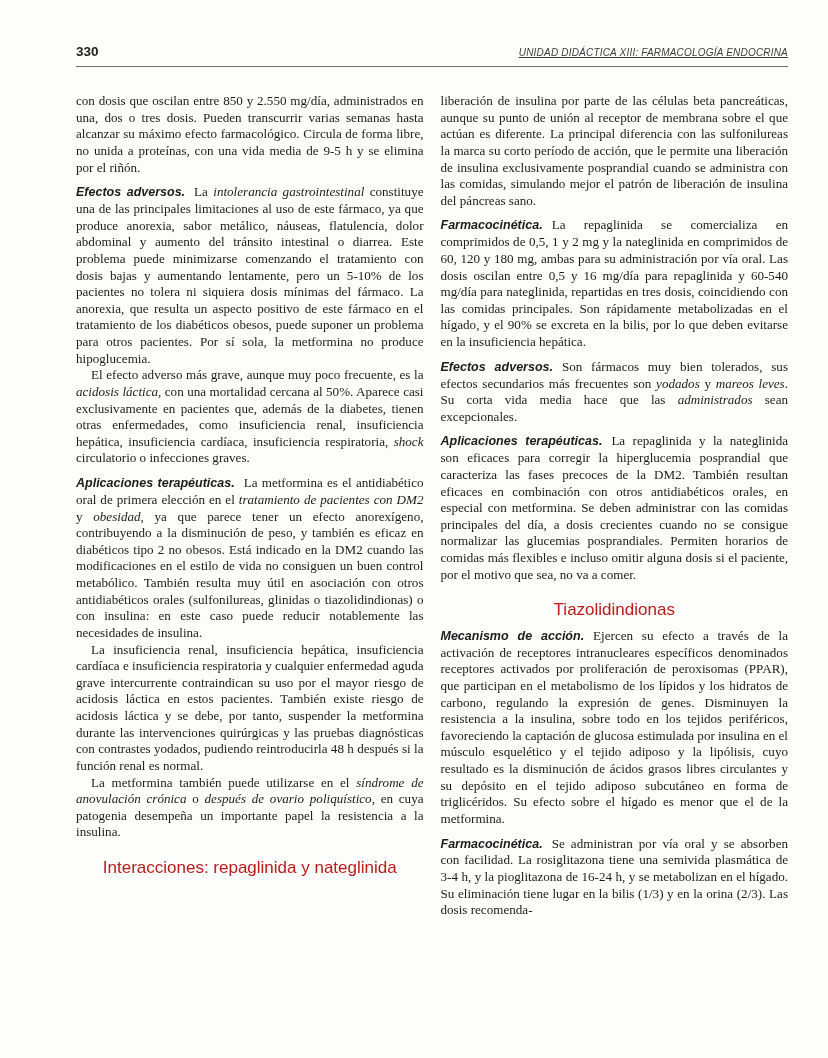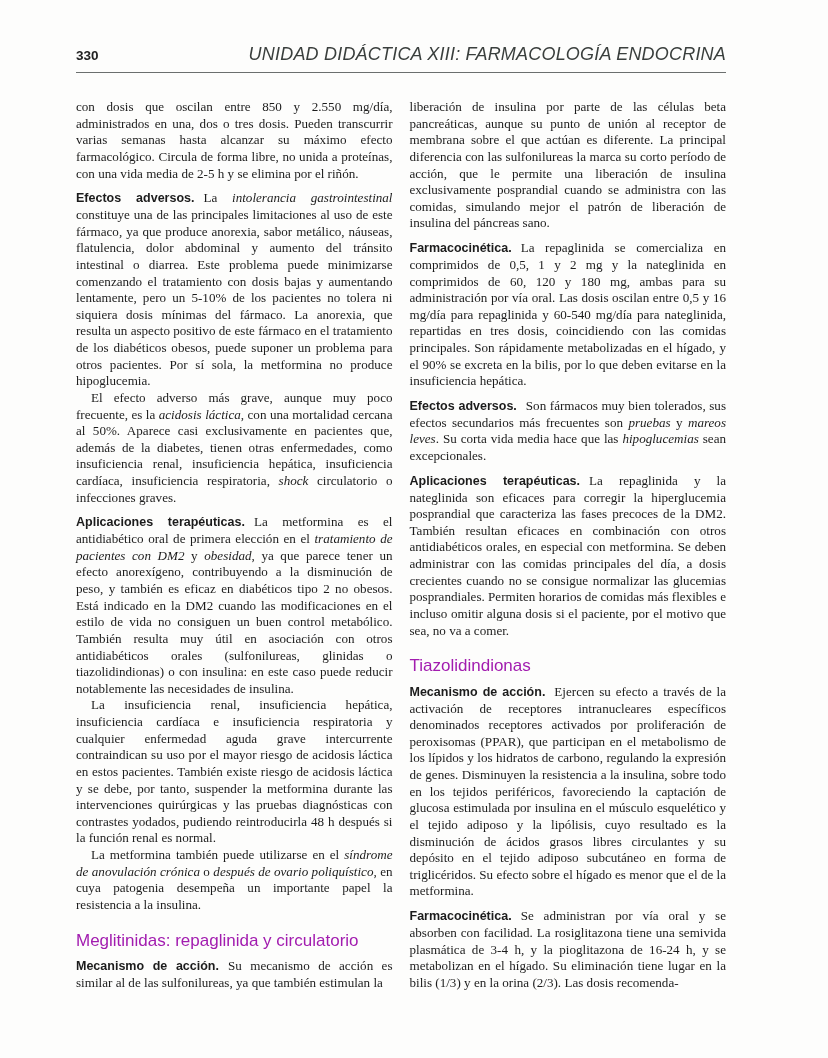--- a/index.html
+++ b/index.html
@@ -1,59 +1,58 @@
 <!DOCTYPE html>
 <html lang="es"><head>
 <meta charset="utf-8">
 <style>
   html,body{margin:0;padding:0;background:#ffffff;}
   body{width:828px;height:1058px;overflow:hidden;
        font-family:"Liberation Serif", serif;color:#1c1c1c;}
   .page{box-sizing:border-box;width:828px;height:1058px;
-        padding:44px 102px 36px 76px;background:#fdfdfc;}
+        padding:44px 40px 36px 76px;background:#fdfdfc;}
   .page-header{display:flex;justify-content:space-between;align-items:baseline;
         font-family:"Liberation Sans", sans-serif;}
   .page-number{font-weight:bold;font-size:13.5px;color:#222;}
-  .running-head{font-style:italic;font-size:18px;color:#3a3f3d;letter-spacing:0.2px;}
+  .running-head{font-style:italic;font-size:10px;color:#3a3f3d;letter-spacing:0.2px;text-decoration:underline;}
   .header-rule{border:none;border-top:1.6px solid #6b6f6e;margin:7px 0 26px 0;}
   .columns{display:flex;gap:17px;}
   .col{flex:1;min-width:0;font-size:13.1px;line-height:1.27;
        text-align:justify;hyphens:auto;-webkit-hyphens:auto;}
   p.para{margin:0;}
   p.para.labeled{margin-top:8px;}
   p.para.indent{text-indent:15px;}
   .run-label{font-family:"Liberation Sans", sans-serif;font-weight:bold;
-       font-size:12.5px;margin-right:9px;}
+       font-style:italic;font-size:12.5px;margin-right:9px;}
   em{font-style:italic;}
   h2.section-heading{font-family:"Liberation Sans", sans-serif;font-weight:500;
-       font-size:17px;color:#a21caf;margin:17px 0 8px 0;text-align:left;line-height:1.15;}
+       font-size:17px;color:#b91c1c;margin:17px 0 8px 0;text-align:center;line-height:1.15;}
 </style>
 </head>
 <body>
 
 <div class="page">
   <header class="page-header">
     <span class="page-number">330</span>
     <span class="running-head">UNIDAD DIDÁCTICA XIII: FARMACOLOGÍA ENDOCRINA</span>
   </header>
   <hr class="header-rule">
   <main class="columns">
     <section class="col" id="col-left">
-        <p class="para">con dosis que oscilan entre 850 y 2.550 mg/día, administrados en una, dos o tres dosis. Pueden transcurrir varias semanas hasta alcanzar su máximo efecto farmacológico. Circula de forma libre, no unida a proteínas, con una vida media de 2-5 h y se elimina por el riñón.</p>
+        <p class="para">con dosis que oscilan entre 850 y 2.550 mg/día, administrados en una, dos o tres dosis. Pueden transcurrir varias semanas hasta alcanzar su máximo efecto farmacológico. Circula de forma libre, no unida a proteínas, con una vida media de 9-5 h y se elimina por el riñón.</p>
         <p class="para labeled"><span class="run-label">Efectos adversos.</span>La <em>intolerancia gastrointestinal</em> constituye una de las principales limitaciones al uso de este fármaco, ya que produce anorexia, sabor metálico, náuseas, flatulencia, dolor abdominal y aumento del tránsito intestinal o diarrea. Este problema puede minimizarse comenzando el tratamiento con dosis bajas y aumentando lentamente, pero un 5-10% de los pacientes no tolera ni siquiera dosis mínimas del fármaco. La anorexia, que resulta un aspecto positivo de este fármaco en el tratamiento de los diabéticos obesos, puede suponer un problema para otros pacientes. Por sí sola, la metformina no produce hipoglucemia.</p>
         <p class="para indent">El efecto adverso más grave, aunque muy poco frecuente, es la <em>acidosis láctica</em>, con una mortalidad cercana al 50%. Aparece casi exclusivamente en pacientes que, además de la diabetes, tienen otras enfermedades, como insuficiencia renal, insuficiencia hepática, insuficiencia cardíaca, insuficiencia respiratoria, <em>shock</em> circulatorio o infecciones graves.</p>
         <p class="para labeled"><span class="run-label">Aplicaciones terapéuticas.</span>La metformina es el antidiabético oral de primera elección en el <em>tratamiento de pacientes con DM2</em> y <em>obesidad</em>, ya que parece tener un efecto anorexígeno, contribuyendo a la disminución de peso, y también es eficaz en diabéticos tipo 2 no obesos. Está indicado en la DM2 cuando las modificaciones en el estilo de vida no consiguen un buen control metabólico. También resulta muy útil en asociación con otros antidiabéticos orales (sulfonilureas, glinidas o tiazolidindionas) o con insulina: en este caso puede reducir notablemente las necesidades de insulina.</p>
         <p class="para indent">La insuficiencia renal, insuficiencia hepática, insuficiencia cardíaca e insuficiencia respiratoria y cualquier enfermedad aguda grave intercurrente contraindican su uso por el mayor riesgo de acidosis láctica en estos pacientes. También existe riesgo de acidosis láctica y se debe, por tanto, suspender la metformina durante las intervenciones quirúrgicas y las pruebas diagnósticas con contrastes yodados, pudiendo reintroducirla 48 h después si la función renal es normal.</p>
         <p class="para indent">La metformina también puede utilizarse en el <em>síndrome de anovulación crónica</em> o <em>después de ovario poliquístico</em>, en cuya patogenia desempeña un importante papel la resistencia a la insulina.</p>
-        <h2 class="section-heading">Meglitinidas: repaglinida y circulatorio</h2>
-        <p class="para labeled"><span class="run-label">Mecanismo de acción.</span>Su mecanismo de acción es similar al de las sulfonilureas, ya que también estimulan la</p>
+        <h2 class="section-heading">Interacciones: repaglinida y nateglinida</h2>
       </section>
     <section class="col" id="col-right">
         <p class="para">liberación de insulina por parte de las células beta pancreáticas, aunque su punto de unión al receptor de membrana sobre el que actúan es diferente. La principal diferencia con las sulfonilureas la marca su corto período de acción, que le permite una liberación de insulina exclusivamente posprandial cuando se administra con las comidas, simulando mejor el patrón de liberación de insulina del páncreas sano.</p>
         <p class="para labeled"><span class="run-label">Farmacocinética.</span>La repaglinida se comercializa en comprimidos de 0,5, 1 y 2 mg y la nateglinida en comprimidos de 60, 120 y 180 mg, ambas para su administración por vía oral. Las dosis oscilan entre 0,5 y 16 mg/día para repaglinida y 60-540 mg/día para nateglinida, repartidas en tres dosis, coincidiendo con las comidas principales. Son rápidamente metabolizadas en el hígado, y el 90% se excreta en la bilis, por lo que deben evitarse en la insuficiencia hepática.</p>
-        <p class="para labeled"><span class="run-label">Efectos adversos.</span>Son fármacos muy bien tolerados, sus efectos secundarios más frecuentes son <em>pruebas</em> y <em>mareos leves</em>. Su corta vida media hace que las <em>hipoglucemias</em> sean excepcionales.</p>
+        <p class="para labeled"><span class="run-label">Efectos adversos.</span>Son fármacos muy bien tolerados, sus efectos secundarios más frecuentes son <em>yodados</em> y <em>mareos leves</em>. Su corta vida media hace que las <em>administrados</em> sean excepcionales.</p>
         <p class="para labeled"><span class="run-label">Aplicaciones terapéuticas.</span>La repaglinida y la nateglinida son eficaces para corregir la hiperglucemia posprandial que caracteriza las fases precoces de la DM2. También resultan eficaces en combinación con otros antidiabéticos orales, en especial con metformina. Se deben administrar con las comidas principales del día, a dosis crecientes cuando no se consigue normalizar las glucemias posprandiales. Permiten horarios de comidas más flexibles e incluso omitir alguna dosis si el paciente, por el motivo que sea, no va a comer.</p>
         <h2 class="section-heading">Tiazolidindionas</h2>
         <p class="para labeled"><span class="run-label">Mecanismo de acción.</span>Ejercen su efecto a través de la activación de receptores intranucleares específicos denominados receptores activados por proliferación de peroxisomas (PPAR), que participan en el metabolismo de los lípidos y los hidratos de carbono, regulando la expresión de genes. Disminuyen la resistencia a la insulina, sobre todo en los tejidos periféricos, favoreciendo la captación de glucosa estimulada por insulina en el músculo esquelético y el tejido adiposo y la lipólisis, cuyo resultado es la disminución de ácidos grasos libres circulantes y su depósito en el tejido adiposo subcutáneo en forma de triglicéridos. Su efecto sobre el hígado es menor que el de la metformina.</p>
         <p class="para labeled"><span class="run-label">Farmacocinética.</span>Se administran por vía oral y se absorben con facilidad. La rosiglitazona tiene una semivida plasmática de 3-4 h, y la pioglitazona de 16-24 h, y se metabolizan en el hígado. Su eliminación tiene lugar en la bilis (1/3) y en la orina (2/3). Las dosis recomenda-</p>
       </section>
   </main>
 </div>
 
 </body></html>

